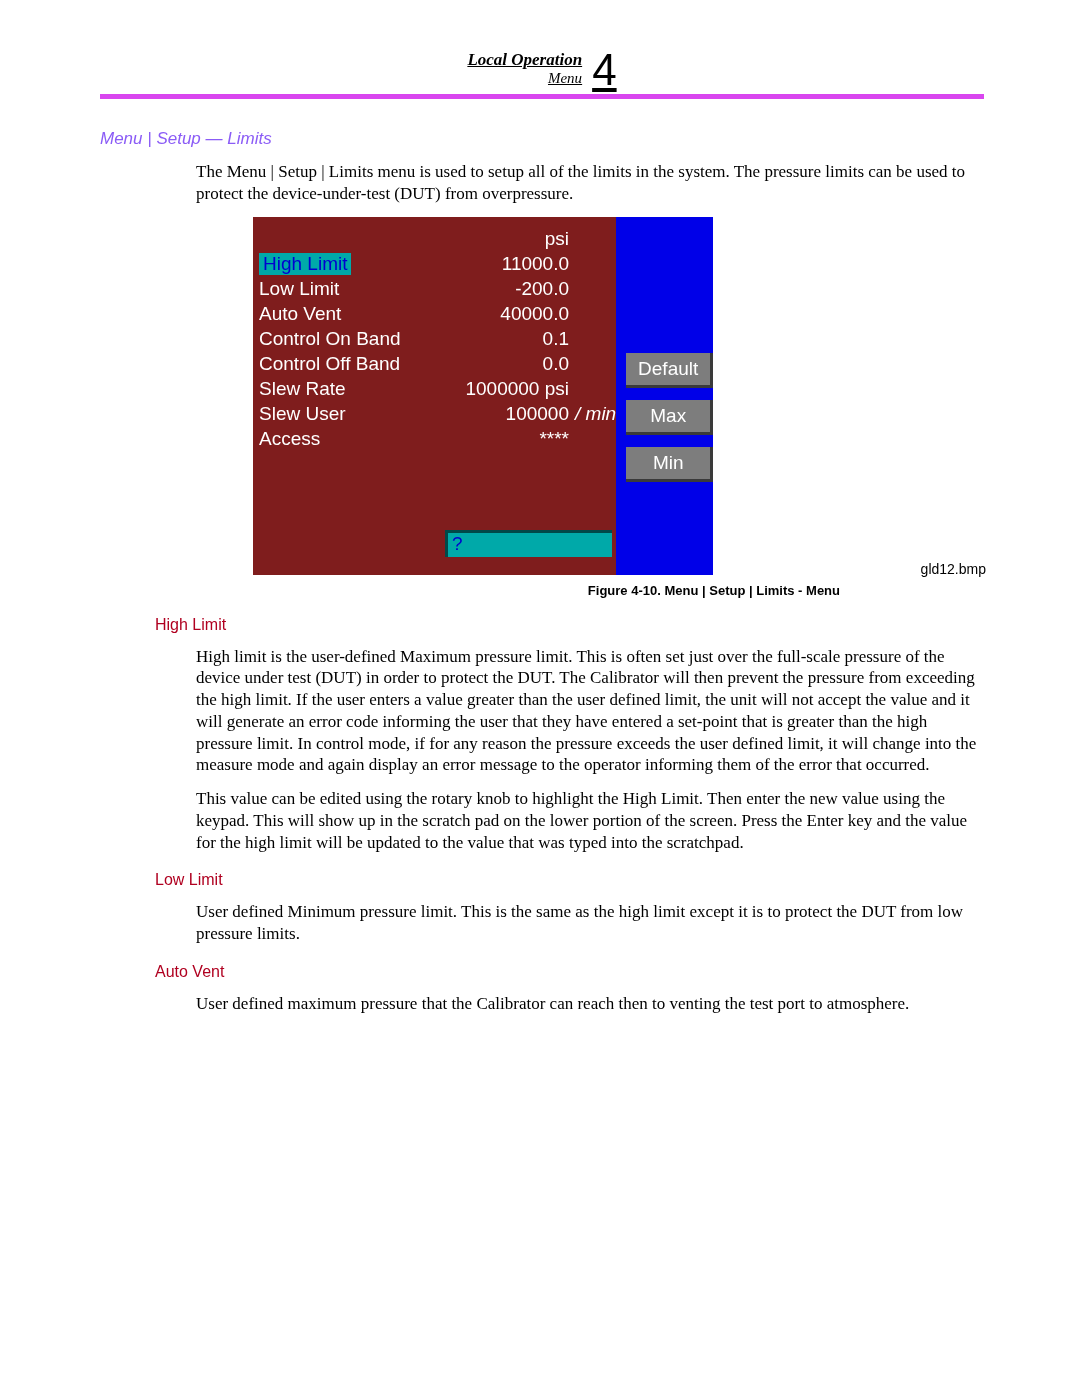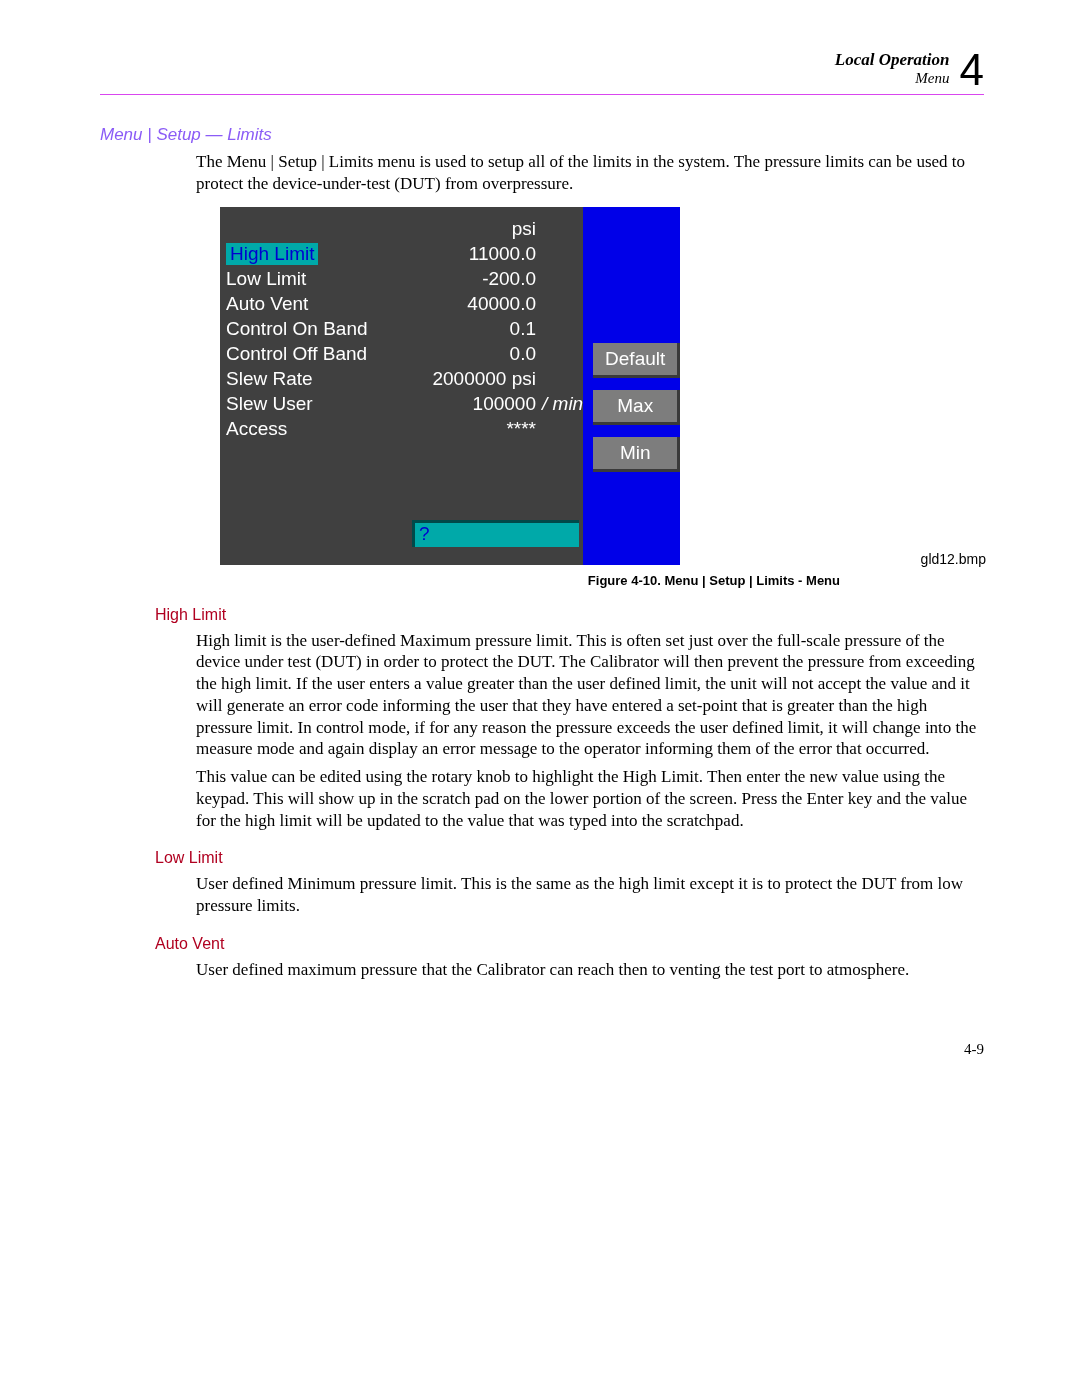--- a/index.html
+++ b/index.html
@@ -8,24 +8,25 @@
     font-size: 17px;
     color: #000;
     background: #fff;
     width: 1080px;
   }
   .page {
     padding: 50px 96px 60px 100px;
   }
   .hdr {
     display: flex;
-    justify-content: flex-end;
+    justify-content: center;
     align-items: flex-start;
-    border-bottom: 1px solid #d946ef;
+    border-bottom: 5px solid #d946ef;
     margin-bottom: 30px;
+    text-decoration: underline;
   }
   .hdr-text {
     text-align: right;
     line-height: 1.15;
     padding-bottom: 4px;
   }
   .hdr-text .line1 { font-style: italic; font-weight: bold; font-size: 17px; }
   .hdr-text .line2 { font-style: italic; font-size: 15px; }
   .hdr-num {
     font-family: Arial, Helvetica, sans-serif;
@@ -43,33 +44,34 @@
     font-size: 17px;
     margin: 8px 0 4px 0;
   }
   .red-reg {
     color: #b00020;
     font-family: Arial, Helvetica, sans-serif;
     font-size: 16px;
     margin: 18px 0 2px 55px;
   }
   p.indent {
-    margin: 6px 0 6px 96px;
+    margin: 12px 0 6px 96px;
     line-height: 1.28;
   }
   .fig-wrap {
     margin: 12px 0 2px 120px;
     width: 620px;
     position: relative;
   }
   .fig-frame {
     width: 416px;
-    background: #404040;
+    background: #7f1d1d;
     display: flex;
     padding: 0;
+    margin-left: 33px;
   }
   .lcd {
     width: 398px;
     padding: 10px 0 18px 6px;
     color: #fff;
     font-family: Arial, Helvetica, sans-serif;
     font-size: 19px;
     position: relative;
   }
   .row {
@@ -179,21 +181,21 @@
         <div class="row">
           <span class="lbl">Control On Band</span>
           <span class="val">0.1</span>
         </div>
         <div class="row">
           <span class="lbl">Control Off Band</span>
           <span class="val">0.0</span>
         </div>
         <div class="row">
           <span class="lbl">Slew Rate</span>
-          <span class="val">2000000 psi</span>
+          <span class="val">1000000 psi</span>
         </div>
         <div class="row">
           <span class="lbl">Slew User</span>
           <span class="val">100000</span>
           <span class="unit">/ min</span>
         </div>
         <div class="row">
           <span class="lbl">Access</span>
           <span class="val">****</span>
         </div>
@@ -214,14 +216,13 @@
   <div class="red-reg">High Limit</div>
   <p class="indent">High limit is the user-defined Maximum pressure limit. This is often set just over the full-scale pressure of the device under test (DUT) in order to protect the DUT. The Calibrator will then prevent the pressure from exceeding the high limit. If the user enters a value greater than the user defined limit, the unit will not accept the value and it will generate an error code informing the user that they have entered a set-point that is greater than the high pressure limit. In control mode, if for any reason the pressure exceeds the user defined limit, it will change into the measure mode and again display an error message to the operator informing them of the error that occurred.</p>
   <p class="indent">This value can be edited using the rotary knob to highlight the High Limit. Then enter the new value using the keypad. This will show up in the scratch pad on the lower portion of the screen. Press the Enter key and the value for the high limit will be updated to the value that was typed into the scratchpad.</p>
 
   <div class="red-reg">Low Limit</div>
   <p class="indent">User defined Minimum pressure limit. This is the same as the high limit except it is to protect the DUT from low pressure limits.</p>
 
   <div class="red-reg">Auto Vent</div>
   <p class="indent">User defined maximum pressure that the Calibrator can reach then to venting the test port to atmosphere.</p>
 
-  <div class="pagenum">4-9</div>
 </div>
 
 </body></html>

